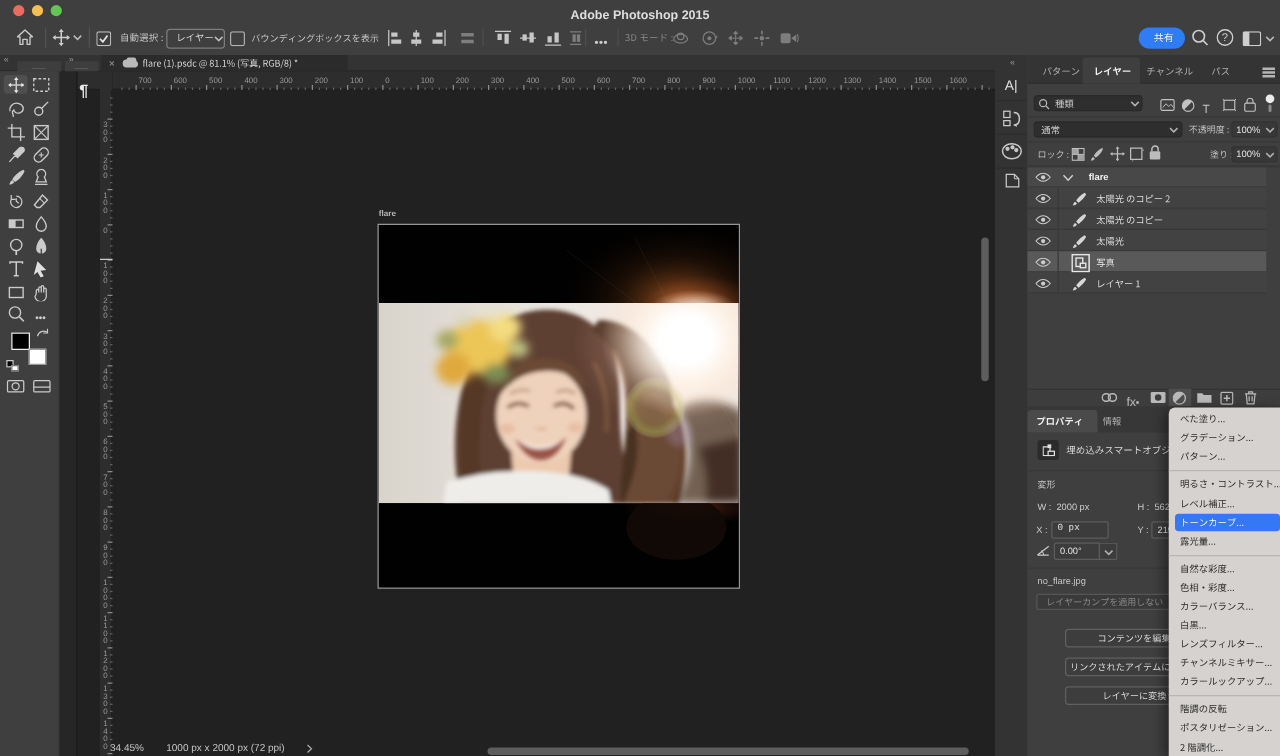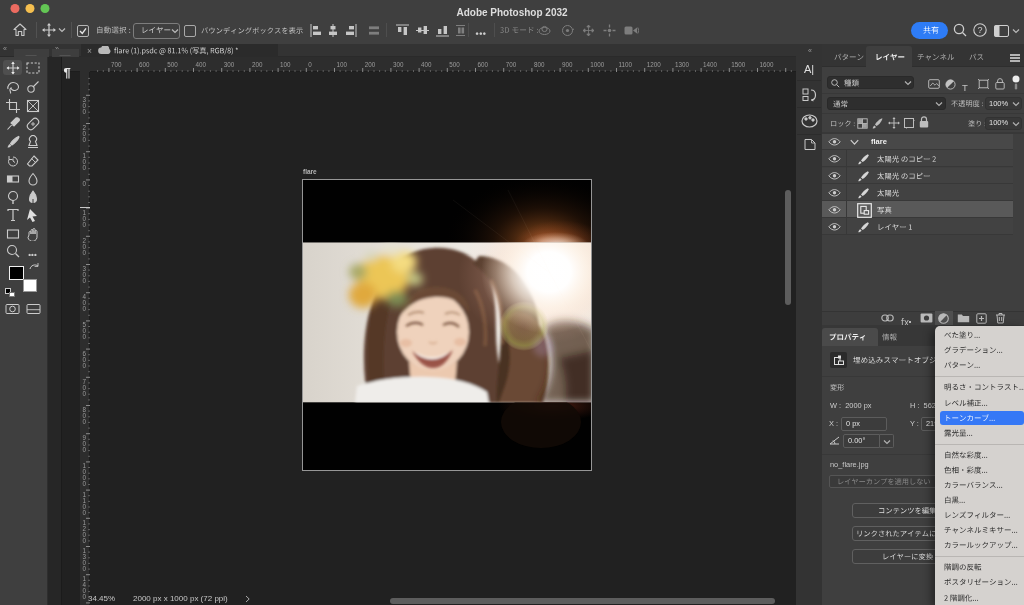--- a/index.html
+++ b/index.html
@@ -166,21 +166,21 @@
 <div class="" style="position:absolute;left:48px;top:57px;width:748px;height:548px;background:#212121"></div>
 <div class="" style="position:absolute;left:62px;top:57px;width:734px;height:15px;background:#2d2d2d;border-bottom:1px solid #1d1d1d"></div>
 <div class="" style="position:absolute;left:80px;top:57px;width:10px;height:548px;background:#2d2d2d;border-right:1px solid #1d1d1d"></div>
 <div class="" style="position:absolute;left:80px;top:57px;width:10px;height:15px;background:#2d2d2d"></div>
 <div class="" style="position:absolute;left:48px;top:57px;width:14px;height:548px;background:#262626;border-right:1px solid #1b1b1b"></div>
 <svg class="t" style="left:8px;top:3px" width="46" height="11">
     <circle cx="7" cy="5.5" r="4.5" fill="#ec6b60"></circle>
     <circle cx="22" cy="5.5" r="4.5" fill="#f5bf4f"></circle>
     <circle cx="37" cy="5.5" r="4.5" fill="#63c654"></circle>
   </svg>
-<div class="L " style="left:512px;top:8.0px;font-size:10px;color:#dedede;font-weight:600;letter-spacing:0px;transform:translateX(-50%);">Adobe Photoshop 2032</div>
+<div class="L " style="left:512px;top:8.0px;font-size:10px;color:#dedede;font-weight:600;letter-spacing:0px;transform:translateX(-50%);">Adobe Photoshop 2015</div>
 <svg class="t" style="left:13px;top:23px" width="14" height="14" viewBox="0 0 14 14">
     <path d="M7 1L13 6.5H11V12.5H8.7V8.5H5.3V12.5H3V6.5H1Z" fill="none" stroke="#c9c9c9" stroke-width="1.1" stroke-linejoin="round"></path>
   </svg>
 <div class="" style="position:absolute;left:35.5px;top:22px;width:1px;height:16px;background:#525252"></div>
 <svg class="t" style="left:42px;top:23px" width="14" height="14" viewBox="0 0 14 14">
     <path d="M7 1v12M1 7h12" stroke="#cdcdcd" stroke-width="1.2"></path>
     <path d="M7 0l2 2.6H5zM7 14l2-2.6H5zM0 7l2.6-2v4zM14 7l-2.6-2v4z" fill="#cdcdcd"></path>
   </svg>
 <svg class="t" style="left:58px;top:27px" width="8" height="6">
     <path d="M1 1.5l3 3 3-3" fill="none" stroke="#bbb" stroke-width="1.2"></path>
@@ -377,21 +377,21 @@
       <use href="#gr47" x="13784"></use>
       <use href="#gr42" x="14464"></use>
       <use href="#gr2f" x="15113"></use>
       <use href="#gr38" x="15497"></use>
       <use href="#gr29" x="16044"></use>
       <use href="#gr20" x="16374"></use>
       <use href="#gr2a" x="16589"></use>
     </g>
   </svg>
 <div class="L " style="left:88px;top:599.0px;font-size:8px;color:#c6c6c6;font-weight:400;letter-spacing:0px;">34.45%</div>
-<div class="L " style="left:133px;top:599.0px;font-size:8px;color:#c6c6c6;font-weight:400;letter-spacing:0px;">2000 px x 1000 px (72 ppi)</div>
+<div class="L " style="left:133px;top:599.0px;font-size:8px;color:#c6c6c6;font-weight:400;letter-spacing:0px;">1000 px x 2000 px (72 ppi)</div>
 <svg class="t" style="left:245px;top:595px" width="6" height="8">
     <path d="M1 1l3.2 3-3.2 3" fill="none" stroke="#aaa"></path>
   </svg>
 <div class="" style="position:absolute;left:390px;top:597.5px;width:385px;height:6.5px;background:#5d5d5d;border-radius:3px"></div>
 <div class="" style="position:absolute;left:784.5px;top:190px;width:6.5px;height:115px;background:#5d5d5d;border-radius:3px"></div>
 <div class="" style="position:absolute;left:0px;top:57px;width:48px;height:548px;background:#3f3f3f;border-right:1px solid #2e2e2e"></div>
 <div class="" style="position:absolute;left:3px;top:60px;width:19px;height:15px;background:#4f4f4f;border-radius:3px"></div>
 <svg class="t" style="left:5.5px;top:60.5px" width="14" height="14" fill="none" stroke="#cbcbcb" stroke-width="1.1">
     <path d="M7 1.5v11M1.5 7h11" stroke-width="1.2"></path>
     <path d="M7 0.5l1.8 2.4H5.2zM7 13.5l1.8-2.4H5.2zM0.5 7l2.4-1.8v3.6zM13.5 7l-2.4-1.8v3.6z" fill="#e8e8e8" stroke="none"></path>
@@ -1225,21 +1225,21 @@
 <svg class="t " style="left:829.0px;top:381.5px" width="17" height="11">
     <g transform="translate(1,8.2) scale(0.00720,-0.00720)" fill="#c9c9c9">
       <use href="#gr5909" x="0"></use>
       <use href="#gr5f62" x="1000"></use>
     </g>
   </svg>
 <div class="L " style="left:830px;top:406.0px;font-size:7.4px;color:#cdcdcd;font-weight:400;letter-spacing:0px;">W :  2000 px</div>
 <div class="L " style="left:910px;top:406.0px;font-size:7.4px;color:#cdcdcd;font-weight:400;letter-spacing:0px;">H :  562 px</div>
 <div class="L " style="left:829px;top:424.0px;font-size:7.4px;color:#cdcdcd;font-weight:400;letter-spacing:0px;">X :</div>
 <div class="" style="position:absolute;left:841px;top:417px;width:46px;height:13.5px;background:#3c3c3c;border:1px solid #5c5c5c;border-radius:2px"></div>
-<div class="L " style="left:846px;top:424.0px;font-size:7.4px;color:#e2e2e2;font-weight:400;letter-spacing:0px;">0 px</div>
+<div class="L " style="left:846px;top:424.0px;font-size:7.4px;color:#e2e2e2;font-weight:400;letter-spacing:0px;font-family:Liberation Mono, monospace;">0 px</div>
 <div class="L " style="left:910px;top:424.0px;font-size:7.4px;color:#cdcdcd;font-weight:400;letter-spacing:0px;">Y :</div>
 <div class="" style="position:absolute;left:921px;top:417px;width:46px;height:13.5px;background:#3c3c3c;border:1px solid #5c5c5c;border-radius:2px"></div>
 <div class="L " style="left:926px;top:424.0px;font-size:7.4px;color:#e2e2e2;font-weight:400;letter-spacing:0px;">219 px</div>
 <svg class="t" style="left:829px;top:436px" width="11" height="9">
     <path d="M1 8L10 1M1 8h9" stroke="#c9c9c9" fill="none"></path>
     <path d="M6 8a4.5 4.5 0 00-2-3.5" stroke="#c9c9c9" fill="none" stroke-width="0.9"></path>
   </svg>
 <div class="" style="position:absolute;left:843px;top:434px;width:37px;height:13.5px;background:#3c3c3c;border:1px solid #5c5c5c;border-radius:2px 0 0 2px"></div>
 <div class="L " style="left:848px;top:441.0px;font-size:7.4px;color:#e2e2e2;font-weight:400;letter-spacing:0px;">0.00°</div>
 <div class="" style="position:absolute;left:880px;top:434px;width:14px;height:13.5px;background:#3c3c3c;border:1px solid #5c5c5c;border-left:none;border-radius:0 2px 2px 0"></div>

